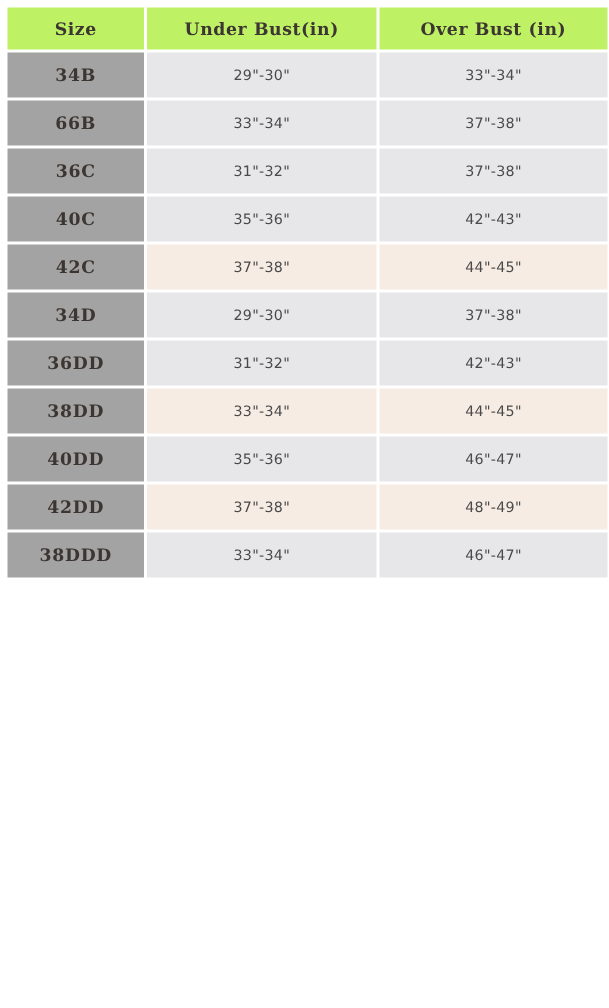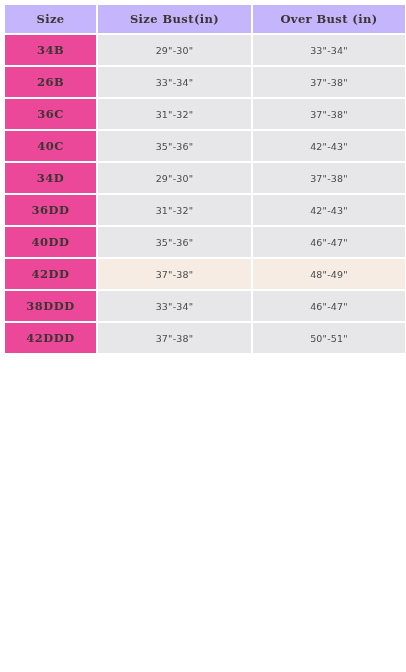--- a/index.html
+++ b/index.html
@@ -29,36 +29,36 @@
     table-layout: fixed;
     margin: 0;
   }
 
   table.size-table col.c-size      { width: 91px; }
   table.size-table col.c-underbust { width: 153px; }
   table.size-table col.c-overbust  { width: 152px; }
 
   
   thead th {
-    background: #c4b5fd;
+    background: #bef264;
     color: #3c3531;
     font-family: "DejaVu Serif", "Liberation Serif", serif;
     font-weight: bold;
     font-size: 11.5px;
     letter-spacing: 0.4px;
     text-align: center;
     vertical-align: middle;
     height: 28px;
     padding: 0;
     border: 0;
   }
 
   
   tbody td.size-cell {
-    background: #ec4899;
+    background: #a3a3a3;
     color: #3c3531;
     font-family: "DejaVu Serif", "Liberation Serif", serif;
     font-weight: bold;
     font-size: 11.5px;
     letter-spacing: 0.5px;
     text-align: center;
     vertical-align: middle;
     height: 30px;
     padding: 0;
     border: 0;
@@ -87,70 +87,75 @@
 <div class="size-chart-wrap">
   <table class="size-table">
     <colgroup>
       <col class="c-size">
       <col class="c-underbust">
       <col class="c-overbust">
     </colgroup>
     <thead>
       <tr>
         <th>Size</th>
-        <th>Size Bust(in)</th>
+        <th>Under Bust(in)</th>
         <th>Over Bust (in)</th>
       </tr>
     </thead>
     <tbody id="table-body">
         <tr class="row-odd">
           <td class="size-cell">34B</td>
           <td class="meas-cell">29"-30"</td>
           <td class="meas-cell">33"-34"</td>
         </tr>
         <tr class="row-odd">
-          <td class="size-cell">26B</td>
+          <td class="size-cell">66B</td>
           <td class="meas-cell">33"-34"</td>
           <td class="meas-cell">37"-38"</td>
         </tr>
         <tr class="row-odd">
           <td class="size-cell">36C</td>
           <td class="meas-cell">31"-32"</td>
           <td class="meas-cell">37"-38"</td>
         </tr>
         <tr class="row-odd">
           <td class="size-cell">40C</td>
           <td class="meas-cell">35"-36"</td>
           <td class="meas-cell">42"-43"</td>
         </tr>
+        <tr class="row-even">
+          <td class="size-cell">42C</td>
+          <td class="meas-cell">37"-38"</td>
+          <td class="meas-cell">44"-45"</td>
+        </tr>
         <tr class="row-odd">
           <td class="size-cell">34D</td>
           <td class="meas-cell">29"-30"</td>
           <td class="meas-cell">37"-38"</td>
         </tr>
         <tr class="row-odd">
           <td class="size-cell">36DD</td>
           <td class="meas-cell">31"-32"</td>
           <td class="meas-cell">42"-43"</td>
+        </tr>
+        <tr class="row-even">
+          <td class="size-cell">38DD</td>
+          <td class="meas-cell">33"-34"</td>
+          <td class="meas-cell">44"-45"</td>
         </tr>
         <tr class="row-odd">
           <td class="size-cell">40DD</td>
           <td class="meas-cell">35"-36"</td>
           <td class="meas-cell">46"-47"</td>
         </tr>
         <tr class="row-even">
           <td class="size-cell">42DD</td>
           <td class="meas-cell">37"-38"</td>
           <td class="meas-cell">48"-49"</td>
         </tr>
         <tr class="row-odd">
           <td class="size-cell">38DDD</td>
           <td class="meas-cell">33"-34"</td>
           <td class="meas-cell">46"-47"</td>
         </tr>
-        <tr class="row-odd">
-          <td class="size-cell">42DDD</td>
-          <td class="meas-cell">37"-38"</td>
-          <td class="meas-cell">50"-51"</td>
-        </tr>
       </tbody>
   </table>
 </div>
 
 </body></html>

